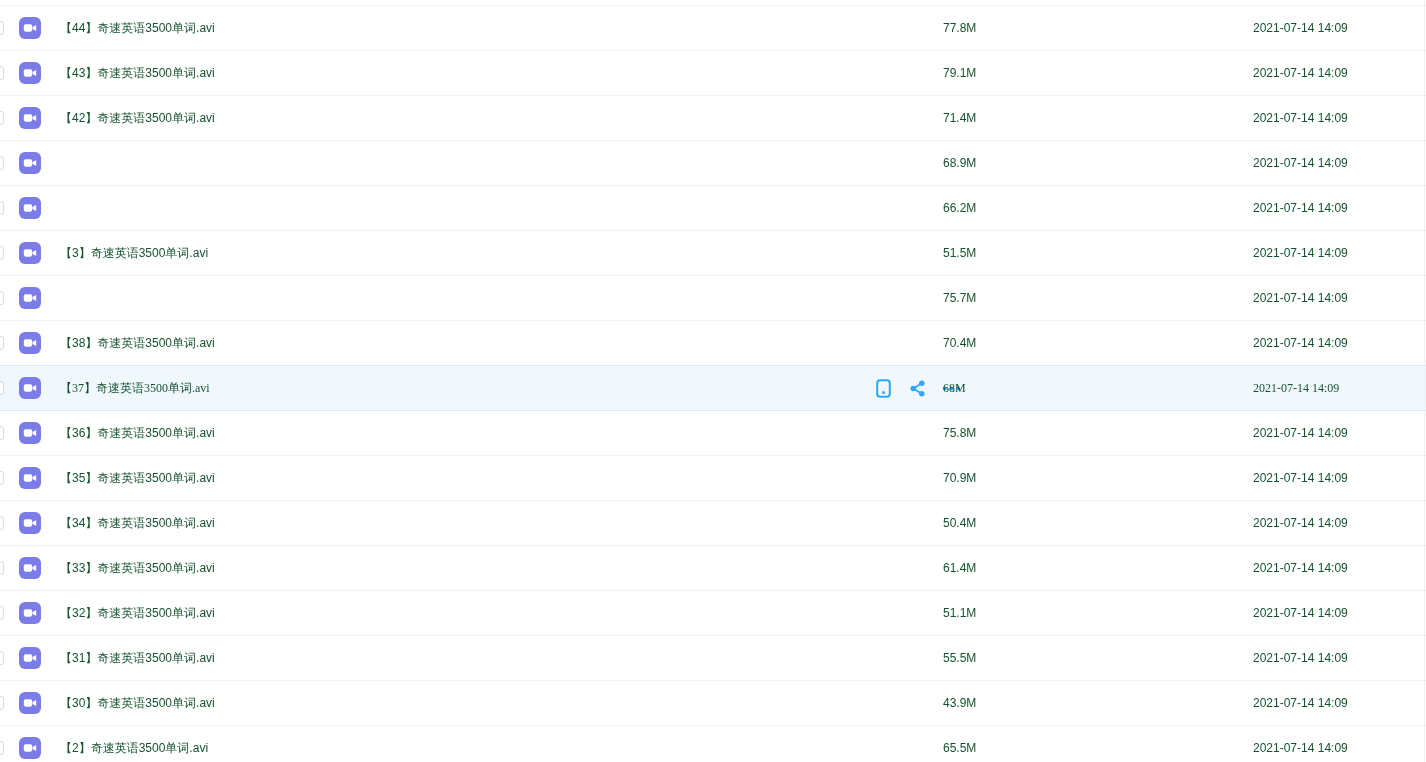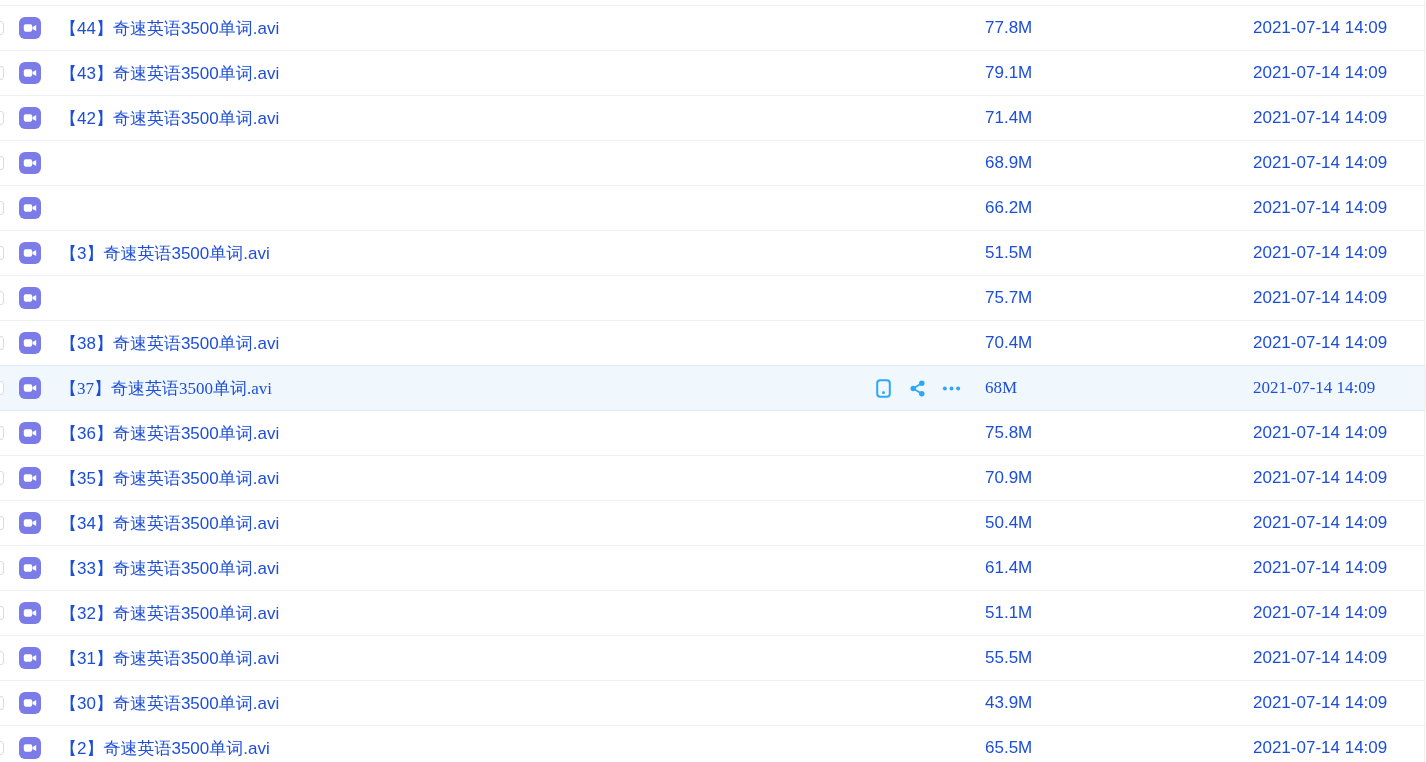--- a/index.html
+++ b/index.html
@@ -35,22 +35,22 @@
     border-bottom-color: #d9e9f7;
     box-shadow: 0 -1px 0 #d9e9f7;
     z-index: 2;
     font-family: Liberation Serif, serif;
   }
   .cell {
     position: absolute;
     top: 0; bottom: 0;
     display: flex;
     align-items: center;
-    color: #1d4ed8;
-    font-size: 17px;
+    color: #14532d;
+    font-size: 12px;
     white-space: nowrap;
   }
   .checkbox {
     position: absolute;
     left: -10px; top: 15px;
     width: 14px; height: 14px;
     border: 1px solid #d9dce3;
     border-radius: 3px;
     background: #fff;
   }
@@ -58,21 +58,21 @@
     position: absolute;
     left: 19px; top: 11px;
     width: 22px; height: 22px;
     border-radius: 6px;
     background: #7b7ce8;
     display: flex;
     align-items: center;
     justify-content: center;
   }
   .file-name { left: 60px; cursor: pointer; }
-  .file-size { left: 985px; }
+  .file-size { left: 943px; }
   .file-date { left: 1253px; }
   .row-actions {
     position: absolute;
     left: 874px; top: 0; bottom: 0;
     display: none;
     align-items: center;
     gap: 15px;
   }
   .row.hovered .row-actions { display: flex; }
   .action-btn {

